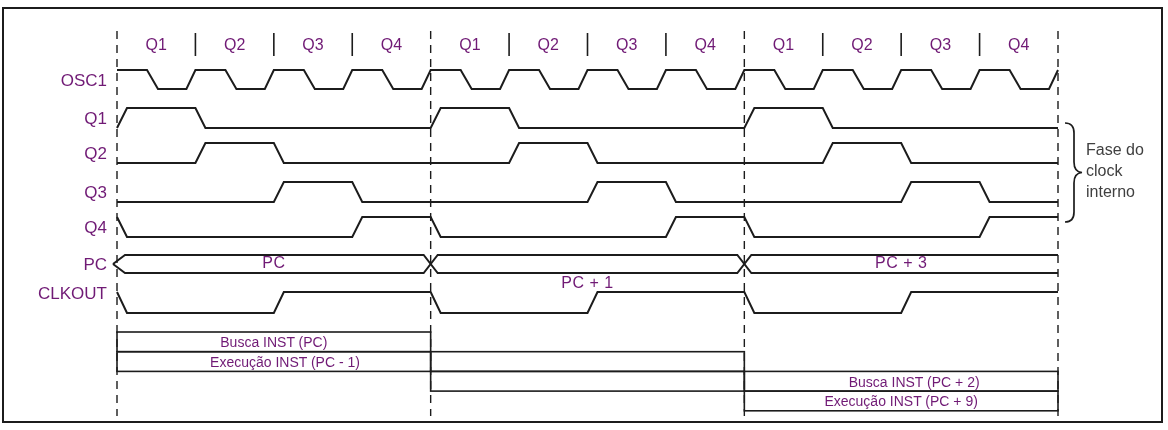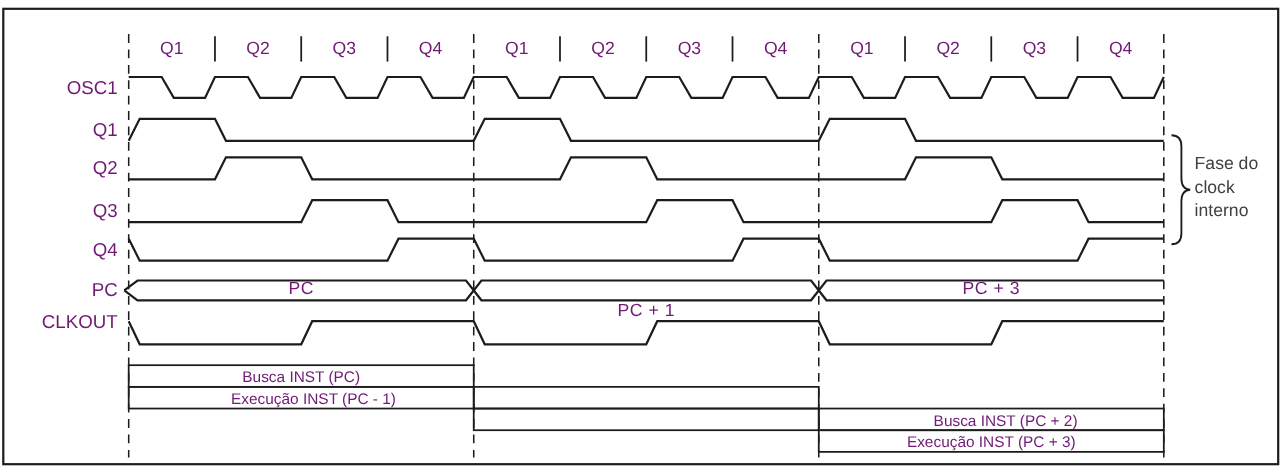--- a/index.html
+++ b/index.html
@@ -52,21 +52,21 @@
     </svg>
 
   <div class="note">
     <div>Fase do</div>
     <div>clock</div>
     <div>interno</div>
   </div>
 <div class="lbl cell-lbl" style="left: 273.833px; top: 342.35px;">Busca INST (PC)</div>
     <div class="lbl cell-lbl" style="left: 285px; top: 362.05px;">Execução INST (PC - 1)</div>
     <div class="lbl cell-lbl" style="left: 901.167px; top: 381.75px; margin-left: 13px;">Busca INST (PC + 2)</div>
-    <div class="lbl cell-lbl" style="left: 901.167px; top: 401.45px;">Execução INST (PC + 3)</div>
+    <div class="lbl cell-lbl" style="left: 901.167px; top: 401.45px;">Execução INST (PC + 9)</div>
     <div class="lbl sig" style="top: 79.5px;">OSC1</div>
     <div class="lbl sig" style="top: 118px;">Q1</div>
     <div class="lbl sig" style="top: 153px;">Q2</div>
     <div class="lbl sig" style="top: 192px;">Q3</div>
     <div class="lbl sig" style="top: 227px;">Q4</div>
     <div class="lbl sig" style="top: 264px;">PC</div>
     <div class="lbl sig" style="top: 293px;">CLKOUT</div>
     <div class="lbl qlbl" style="left: 156.208px; top: 45px;">Q1</div>
     <div class="lbl qlbl" style="left: 234.625px; top: 45px;">Q2</div>
     <div class="lbl qlbl" style="left: 313.042px; top: 45px;">Q3</div>

